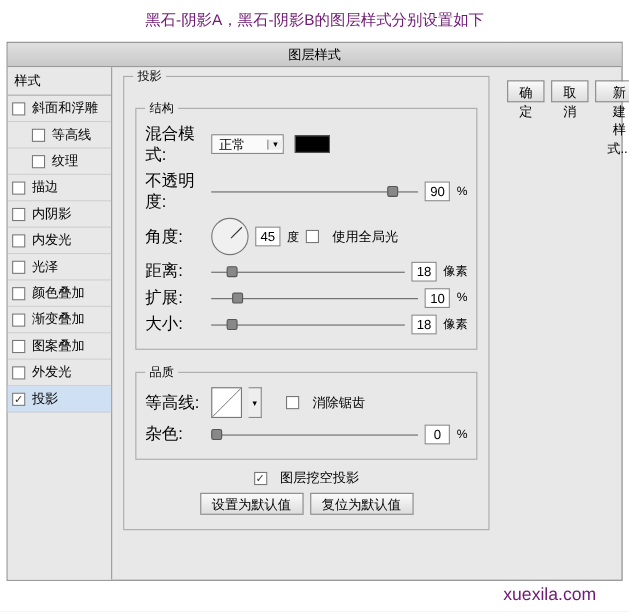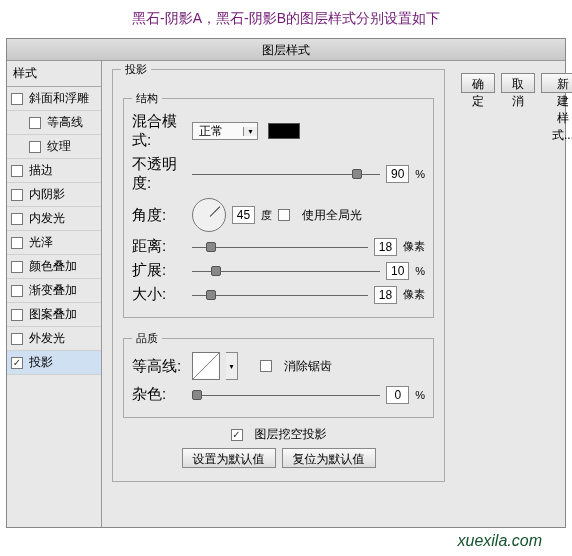--- a/index.html
+++ b/index.html
@@ -33,21 +33,21 @@
 .u{font-size:11px}
 .angle{width:34px;height:34px;border:1px solid #777;border-radius:50%;position:relative;background:#f0f0f0}
 .angle .nd{position:absolute;width:14px;height:1px;background:#333;left:17px;top:17px;transform-origin:left center;transform:rotate(-45deg)}
 .contour{width:28px;height:28px;border:1px solid #777;background:linear-gradient(135deg,#fff 48%,#888 50%,#fff 52%);display:inline-block}
 .ctr-ar{width:12px;height:28px;border:1px solid #888;border-left:none;display:inline-flex;align-items:center;justify-content:center;font-size:8px;background:#eee}
 .btn{border:1px solid #888;background:linear-gradient(#fafafa,#ddd);padding:2px 10px;height:20px;cursor:pointer}
 .right{width:110px;padding:12px 6px;display:flex;flex-direction:row;gap:6px;align-items:stretch}
 .right .btn{width:100%}
 .prv{width:70px;height:70px;background:#ccc;margin:4px auto;position:relative}
 .prv .sh{position:absolute;left:12px;bottom:12px;width:28px;height:28px;background:#333;filter:blur(4px);clip-path:polygon(0 0,40% 0,40% 60%,100% 60%,100% 100%,0 100%)}
-.wm{position:absolute;bottom:6px;right:30px;color:#14532d;font-size:16px;font-style:italic}
+.wm{position:absolute;bottom:6px;right:30px;color:#701a75;font-size:16px;}
 </style>
 </head>
 <body>
 
 <div class="caption">黑石-阴影A，黑石-阴影B的图层样式分别设置如下</div>
 <div class="dialog">
   <div class="titlebar">图层样式</div>
   <div class="body">
     <div class="sidebar">
       <div class="hdr">样式</div>

